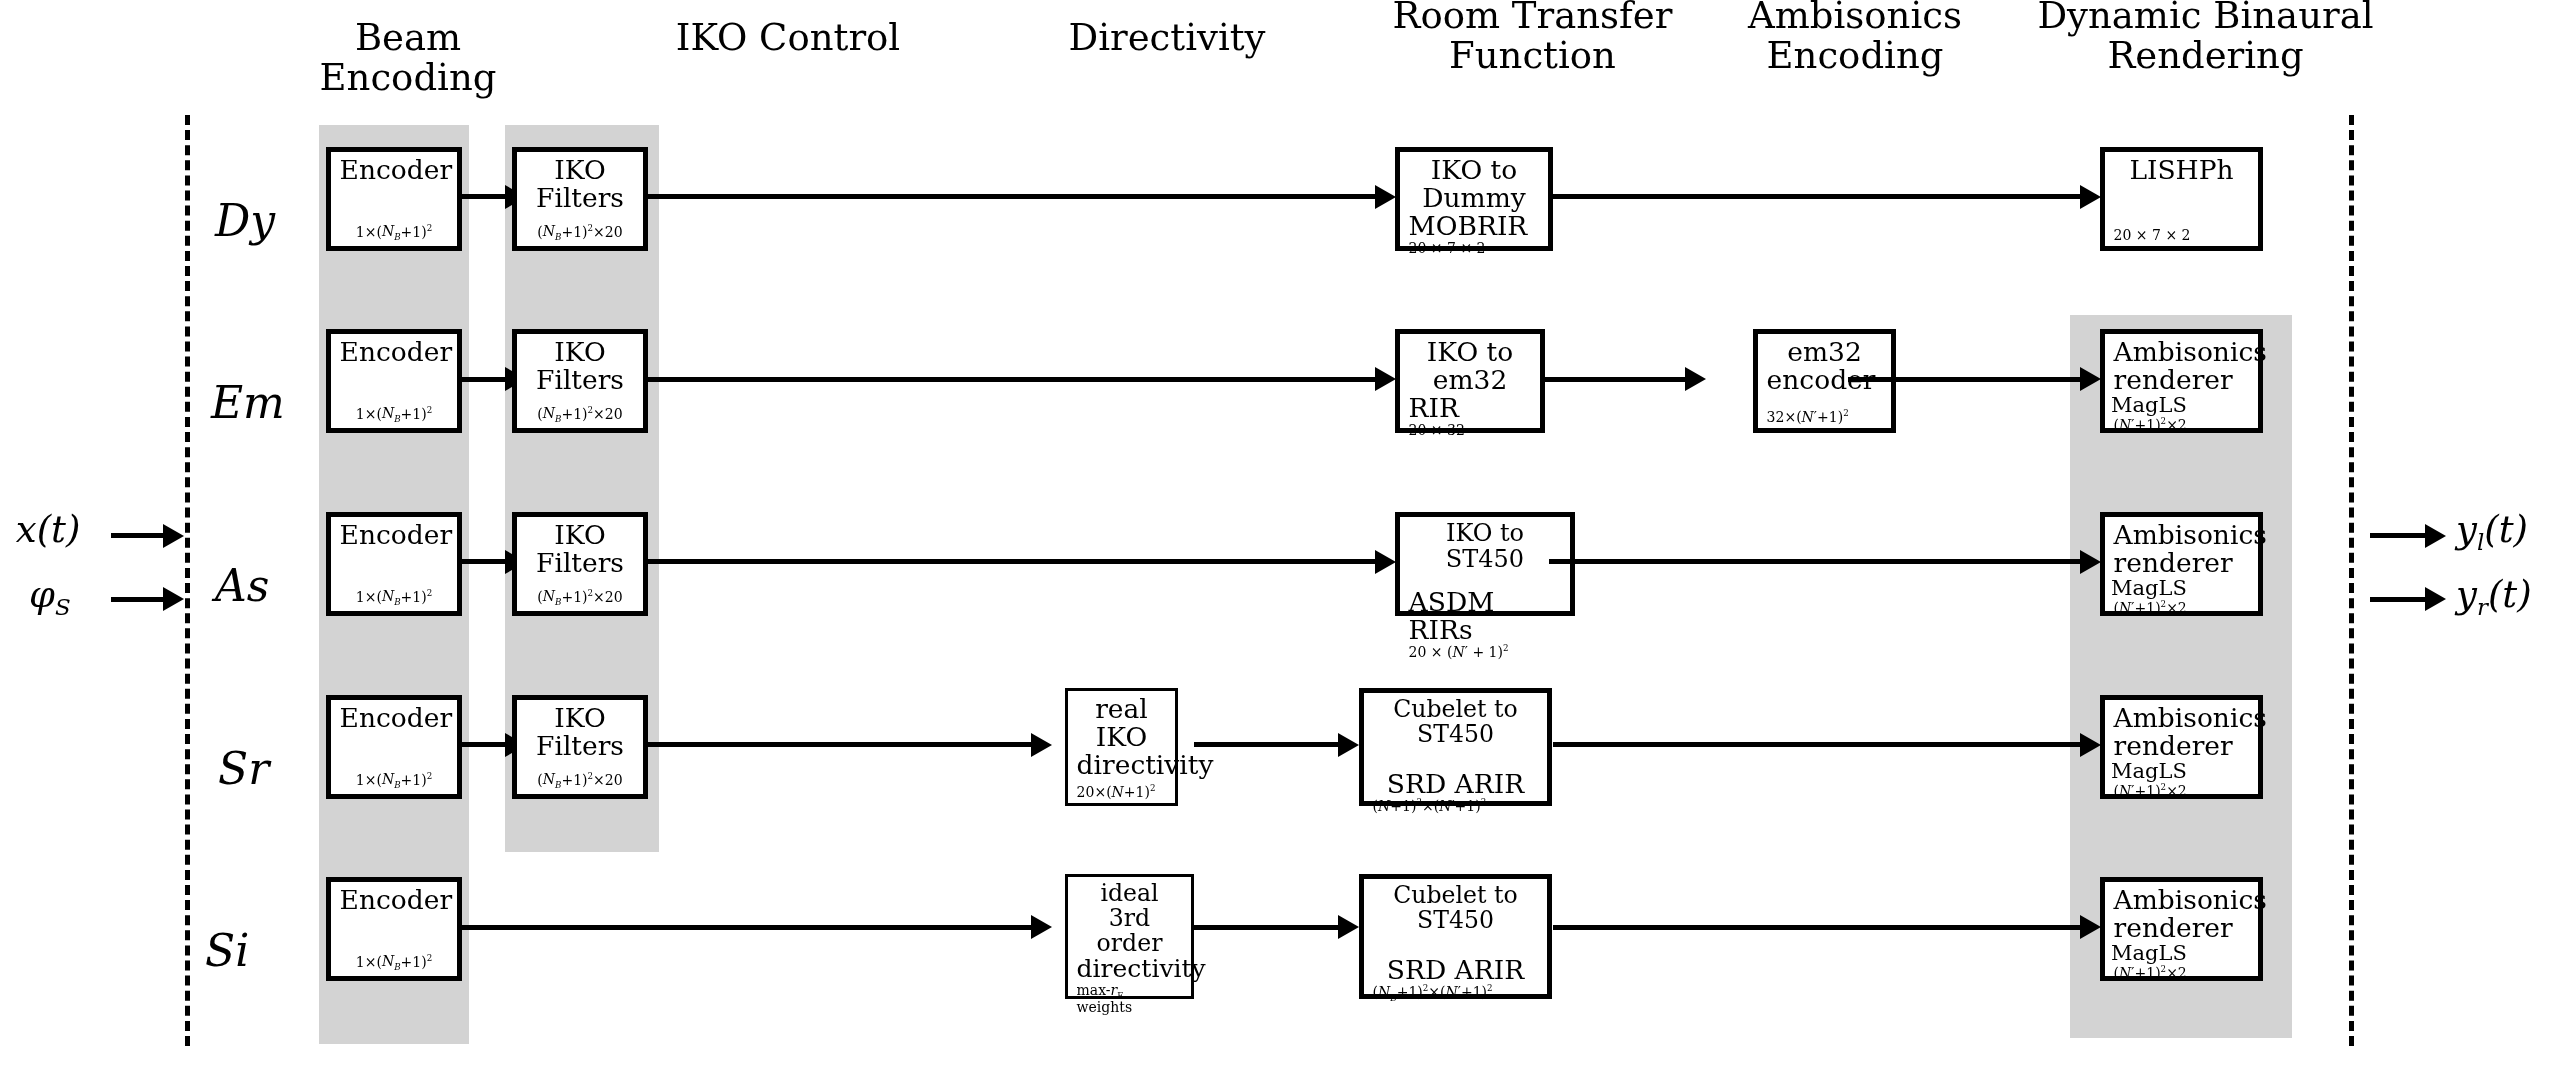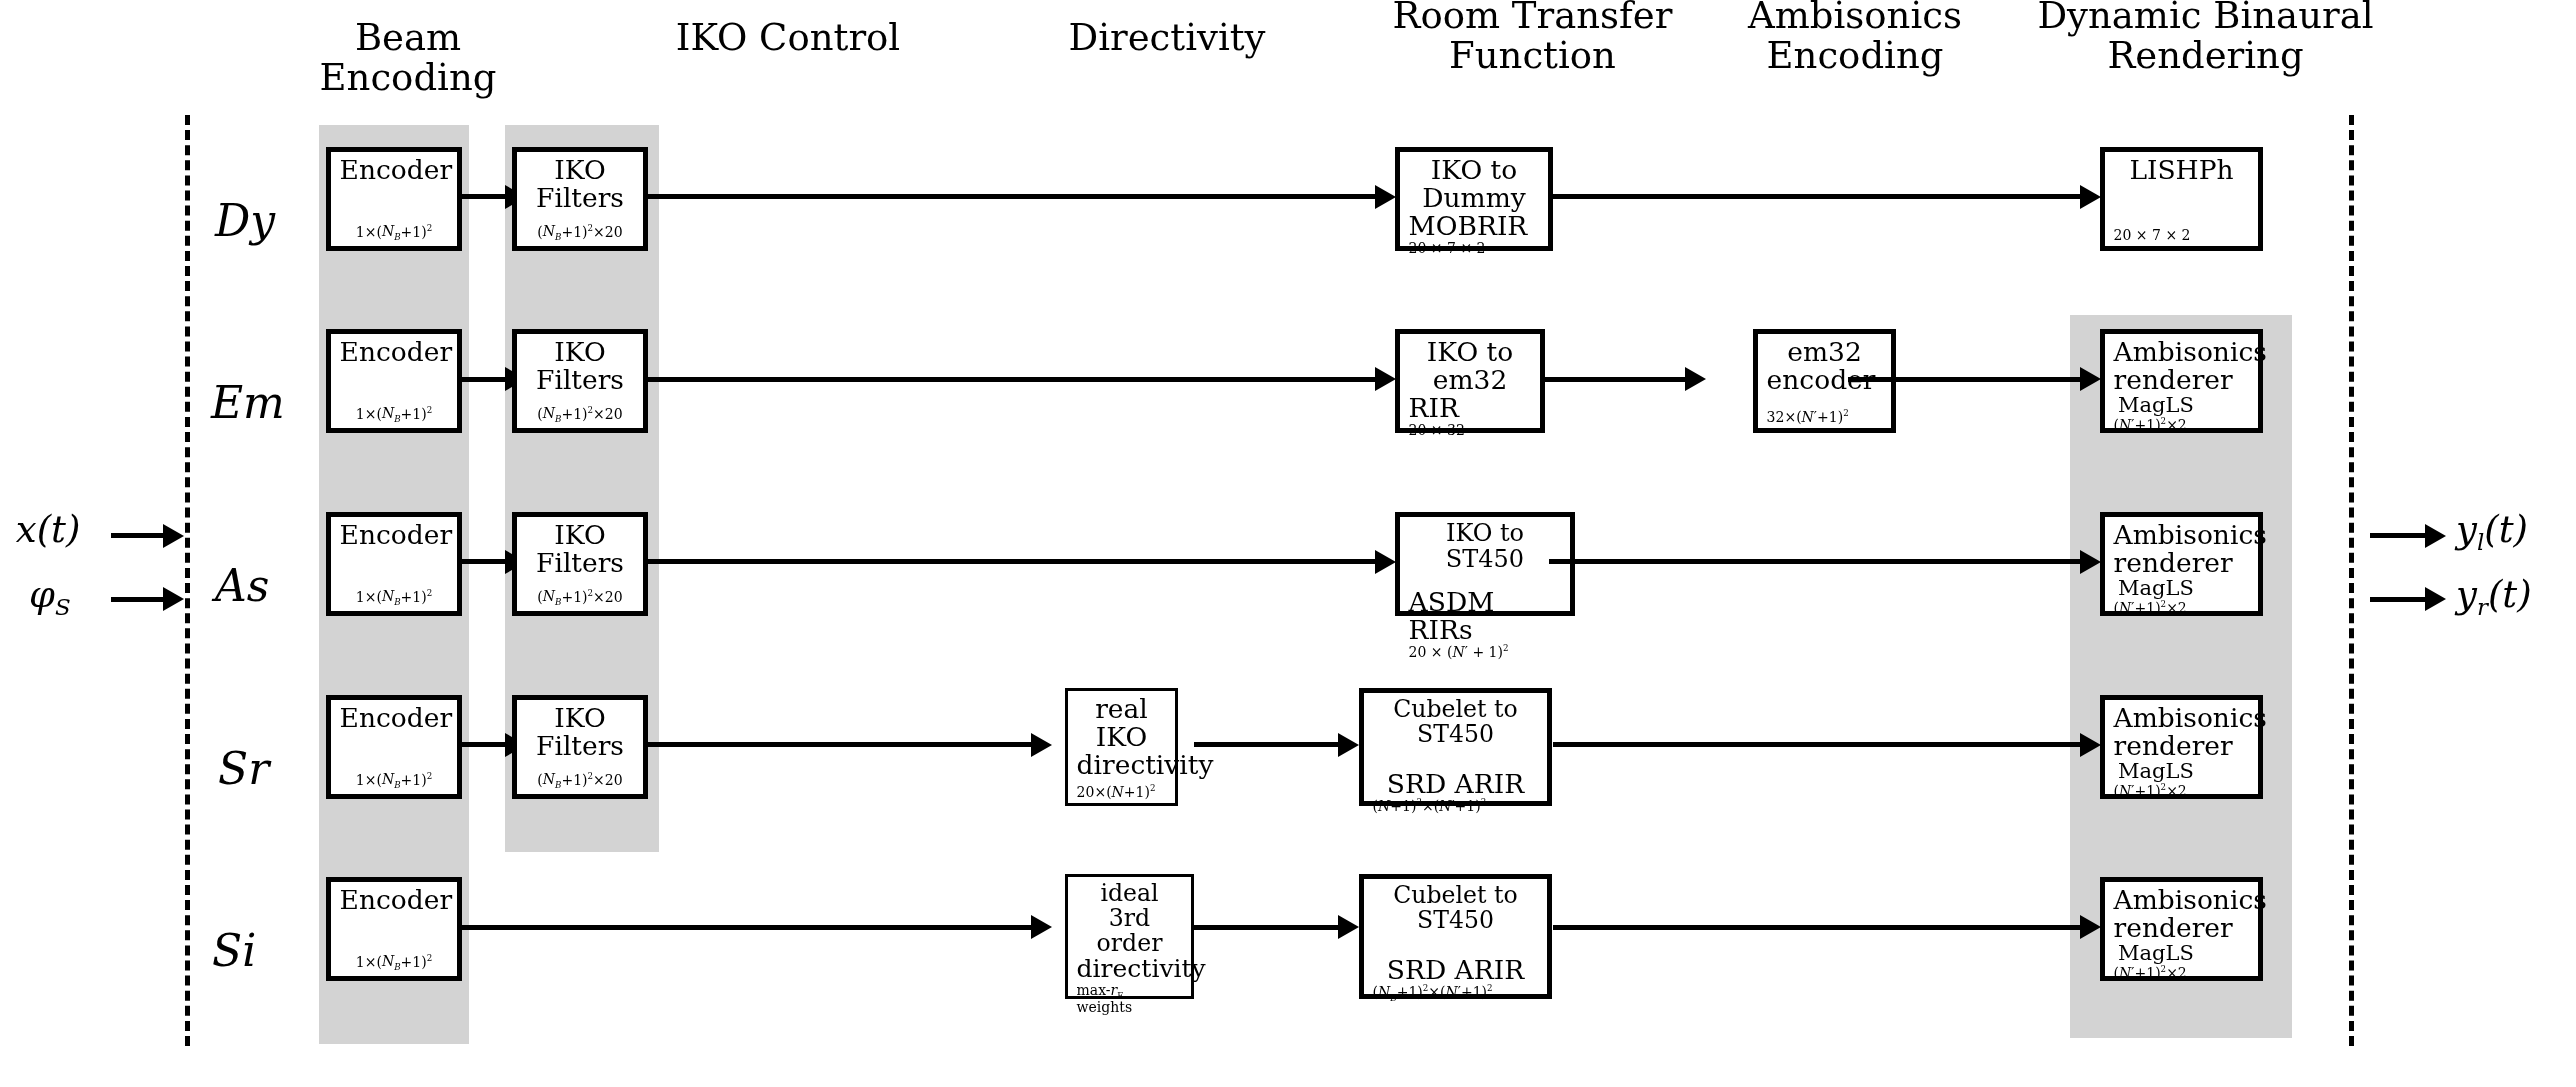--- a/index.html
+++ b/index.html
@@ -10,21 +10,21 @@
   .hdr{position:absolute;text-align:center;font-size:37px;line-height:1.08;white-space:pre-line;}
 
   .band{position:absolute;background:#d3d3d3;}
 
   .box{position:absolute;background:#fff;border:5px solid #000;box-sizing:border-box;
        display:flex;flex-direction:column;justify-content:flex-start;}
   .box.thin{border-width:3.6px;}
   .box .t1{font-size:26.5px;line-height:1.06;padding:4.3px 8.6px 0 8.6px;text-align:center;}
   .box .t2{font-size:26.5px;line-height:1.06;padding:0 8.6px;}
   .box .dim{font-size:14px;line-height:1;padding:0 8.6px 4.3px 8.6px;margin-top:auto;}
-  .box .sub{font-size:21px;line-height:1.05;padding:0 13px;}
+  .box .sub{font-size:21px;line-height:1.05;padding:0 6px;}
 
   .rowlab{position:absolute;font-size:44px;font-style:italic;
           font-family:"DejaVu Serif","Liberation Serif",serif;}
 
   .vdash{position:absolute;width:0;border-left:5.7px dashed #000;}
 
   .ln{position:absolute;background:#000;height:5px;}
   .ar{position:absolute;width:0;height:0;
       border-top:12px solid transparent;border-bottom:12px solid transparent;
       border-left:21.5px solid #000;}
@@ -70,21 +70,21 @@
   <div class="io" style="left:2456px;top:508px;"><span class="it">y<sub>l</sub></span>(<span class="it">t</span>)</div>
 
   <div class="ln" style="left:2370px;top:597px;width:56px;"></div>
   <div class="ar" style="left:2425px;top:587px;"></div>
   <div class="io" style="left:2456px;top:573px;"><span class="it">y<sub>r</sub></span>(<span class="it">t</span>)</div>
 
   <div class="rowlab" style="left:215px;top:195px;">Dy</div>
   <div class="rowlab" style="left:211px;top:377px;">Em</div>
   <div class="rowlab" style="left:215px;top:560px;">As</div>
   <div class="rowlab" style="left:218px;top:743px;">Sr</div>
-  <div class="rowlab" style="left:212px;top:925px;">Si</div>
+  <div class="rowlab" style="left:205px;top:925px;">Si</div>
 
   <div class="box" style="left:326px;top:147px;width:136px;height:104px;">
     <div class="t1" style="text-align:center;">Encoder</div>
     <div class="dim" style="text-align:center;">
       1×(<span class="it">N<sub>B</sub></span>+1)<sup>2</sup></div>
   </div>
   <div class="ln" style="left:462px;top:194px;width:57px;"></div>
   <div class="ar" style="left:505px;top:185px;"></div>
 
   <div class="box" style="left:512px;top:147px;width:136px;height:104px;">

